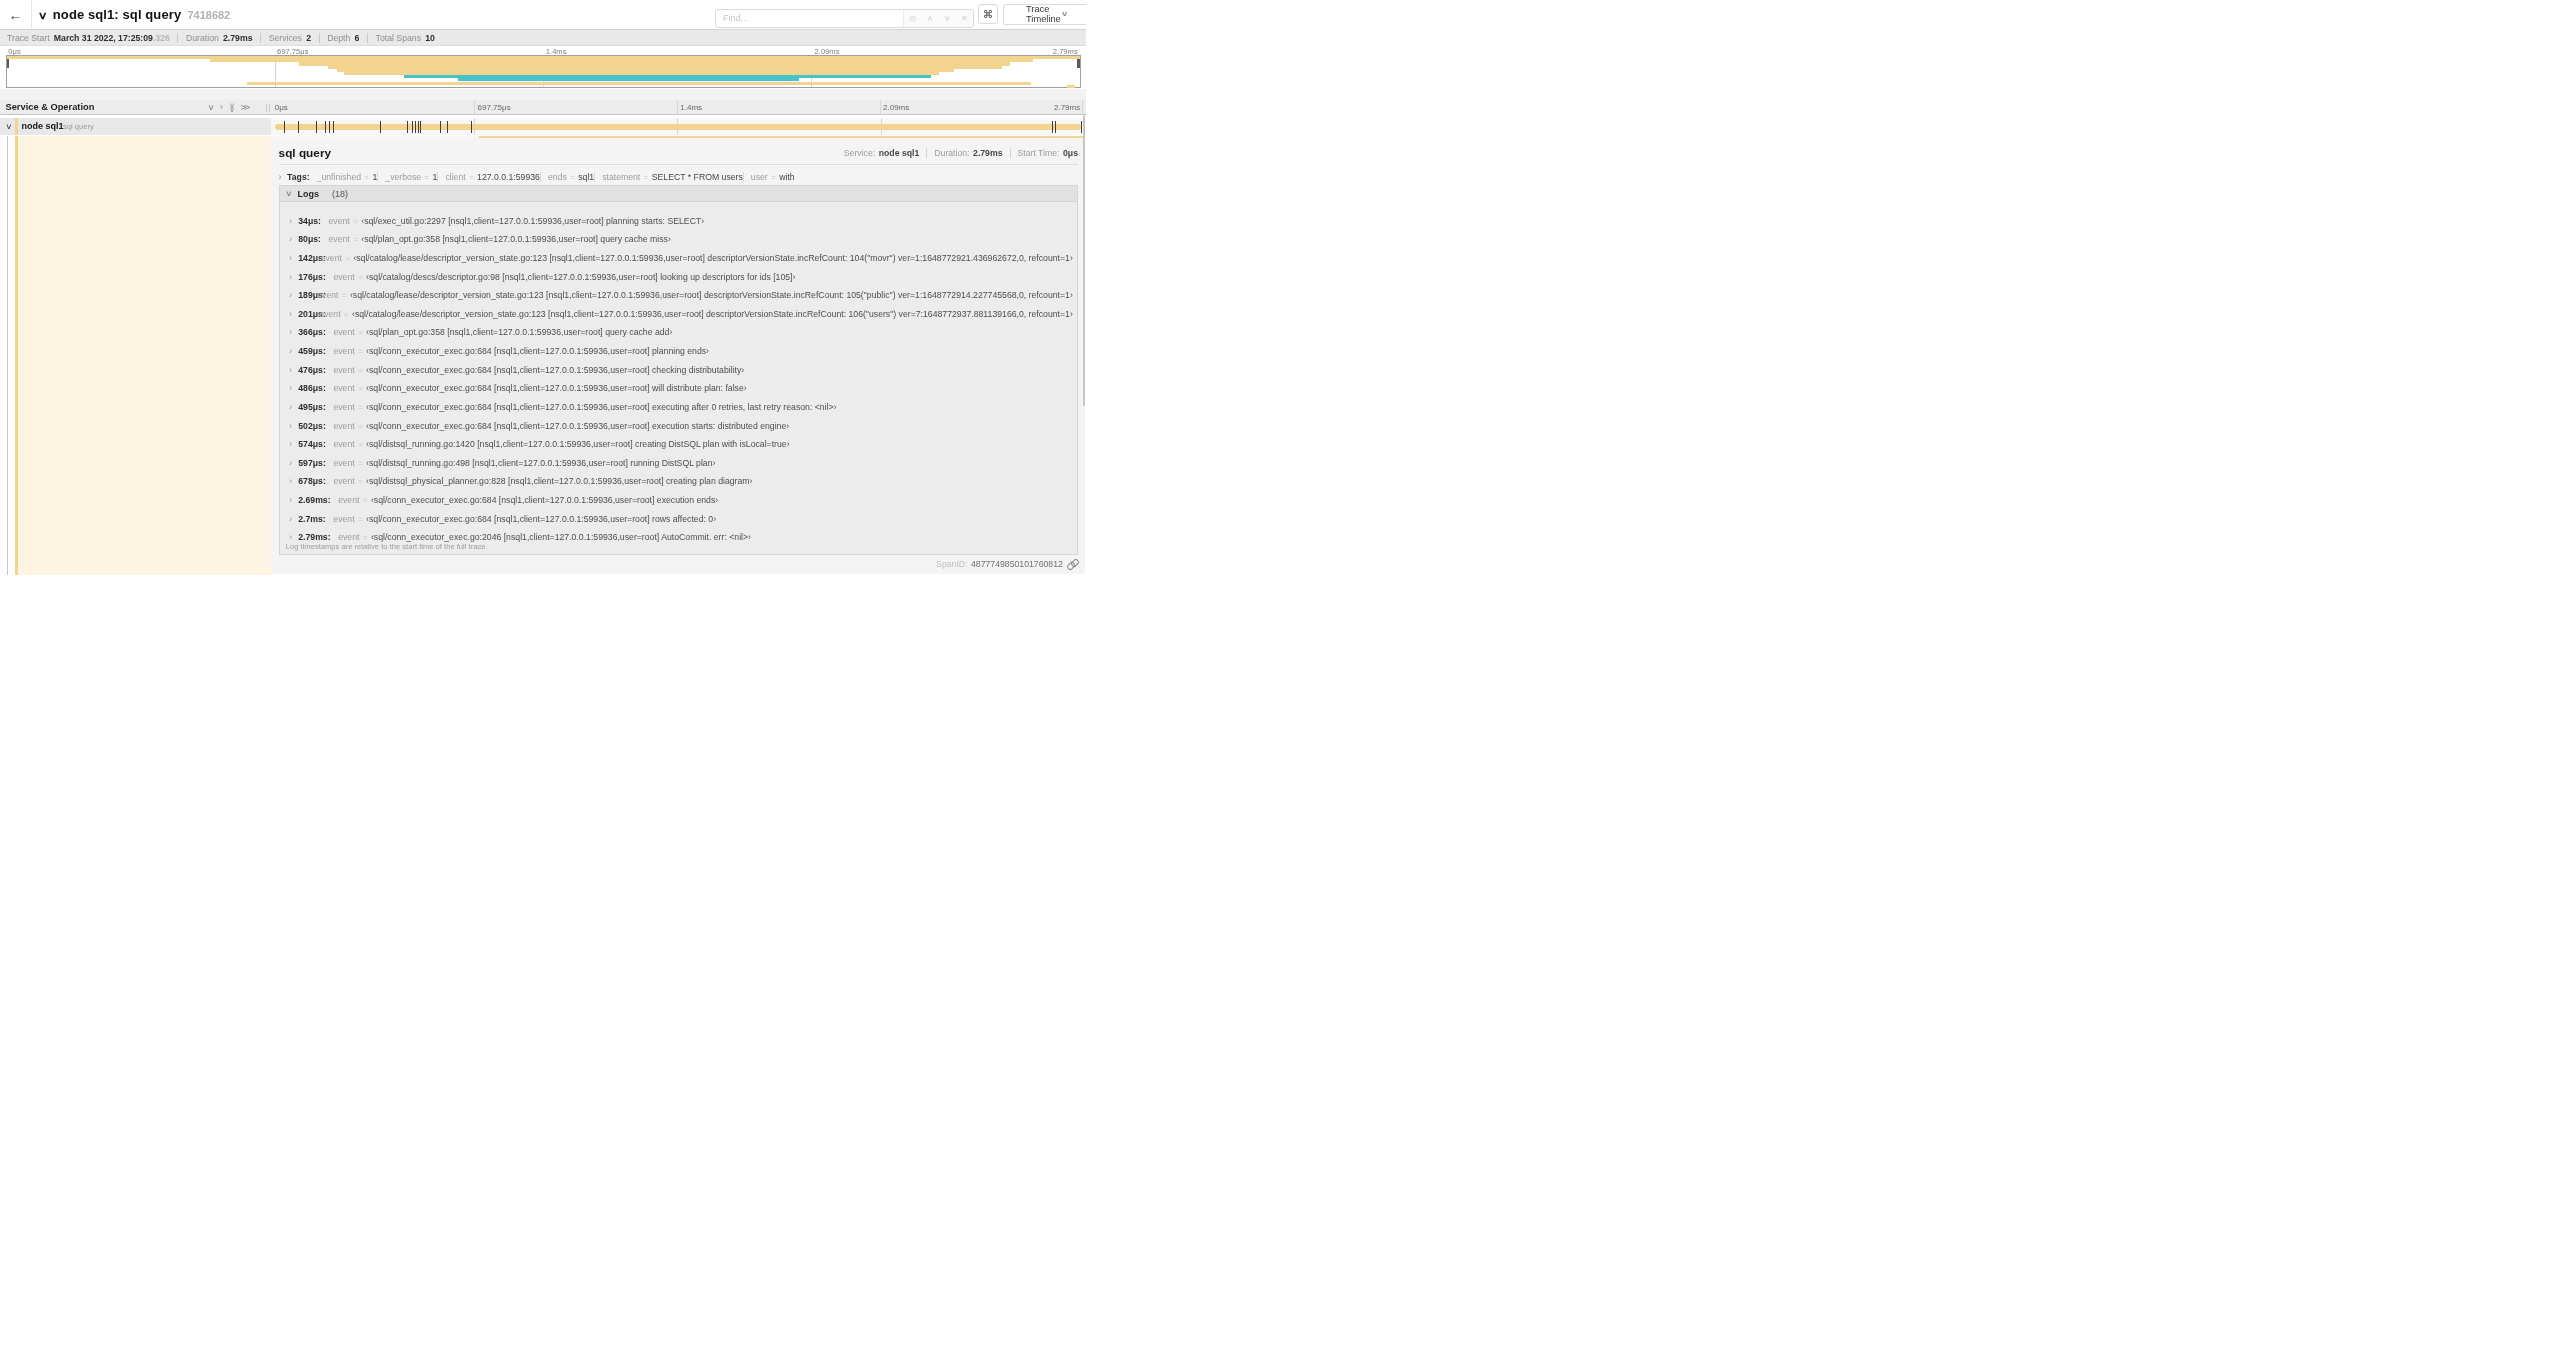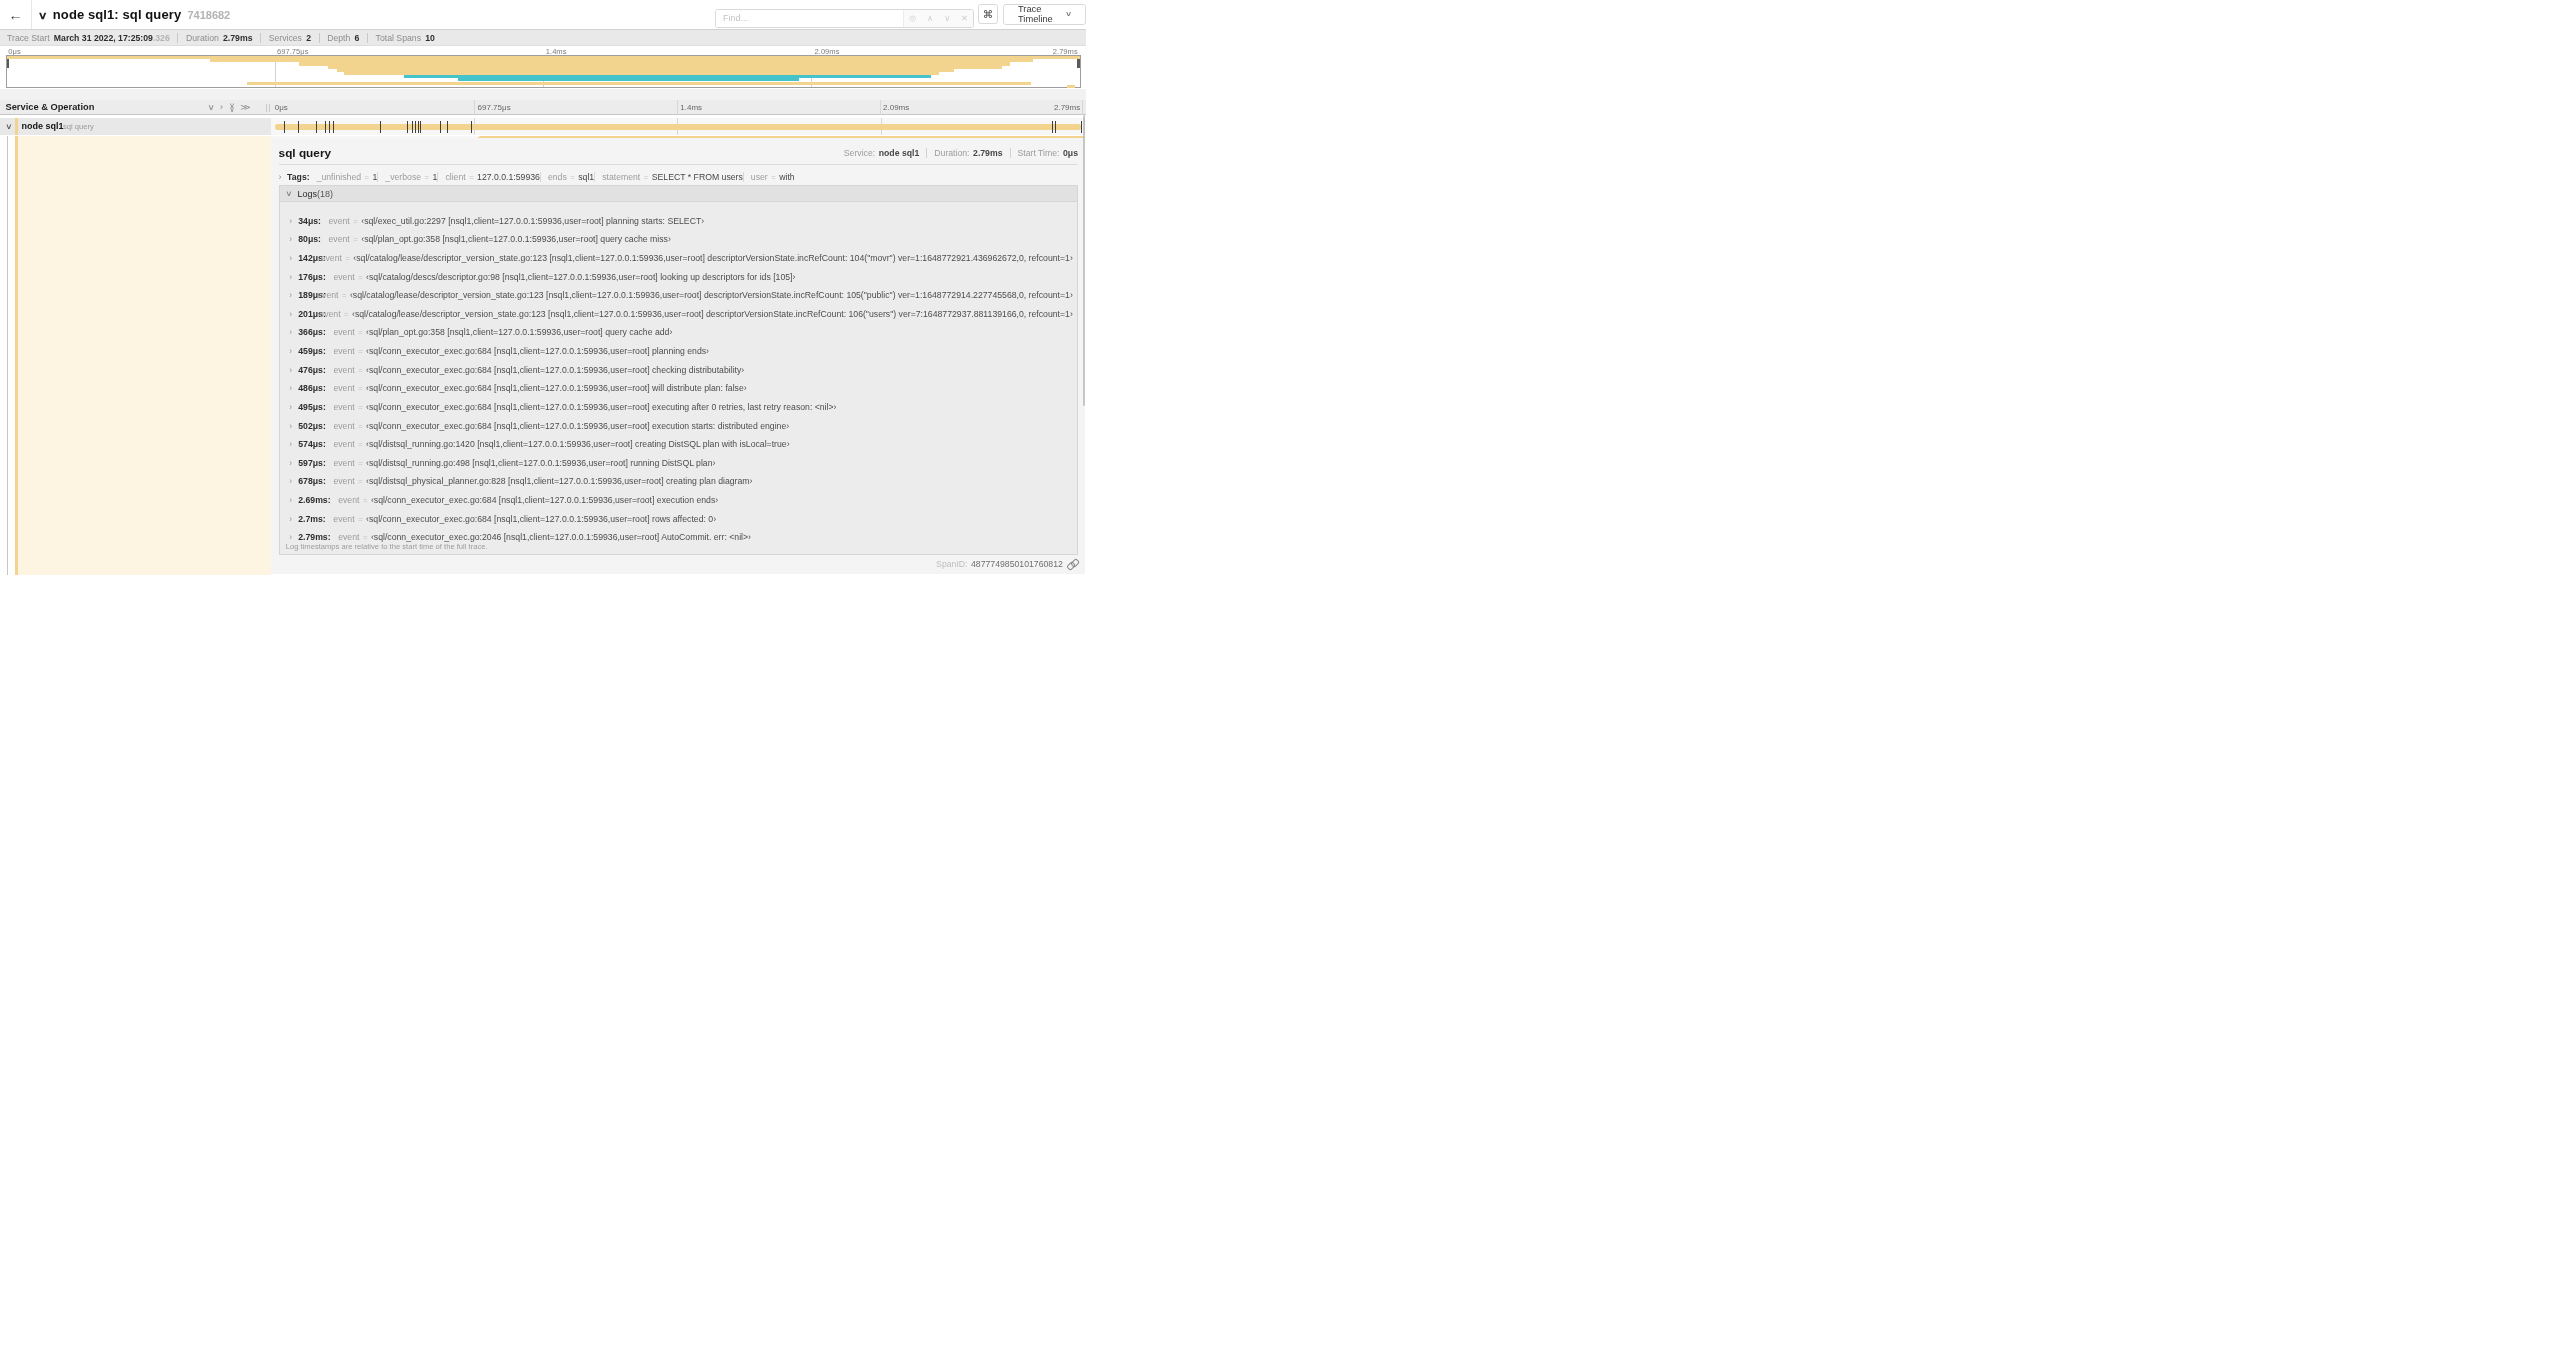--- a/index.html
+++ b/index.html
@@ -14,21 +14,21 @@
   .title-wrap { position:absolute; left:39px; top:0; height:29px; display:flex; align-items:center; gap:6.2px; }
   .title-chevron { font-size:10.4px; font-weight:bold; color:#1f1f1f; transform:scaleX(1.3); cursor:pointer; }
   .trace-title { font-size:13px; font-weight:bold; color:#121212; letter-spacing:0.1px; }
   .trace-id { font-size:11px; color:#b3b3b3; font-weight:bold; }
   .find-group { position:absolute; left:715px; top:9px; height:18.7px; display:flex; border:0.7px solid #d9d9d9; border-radius:2.8px; background:#fff; overflow:hidden; }
   .find-input { width:187px; height:100%; border:none; outline:none; padding:0 7px; font-size:9px; color:#444; background:#fff; font-family:"Liberation Sans",sans-serif; }
   .find-input::placeholder { color:#c4c4c4; }
   .find-icons { display:flex; align-items:center; background:#fafafa; border-left:0.7px solid #ececec; }
   .find-ic { width:17.3px; text-align:center; color:#cfcfcf; font-size:8.3px; cursor:pointer; user-select:none; }
   .kbd-btn { position:absolute; left:978px; top:4.2px; width:20px; height:20px; border:0.7px solid #d9d9d9; border-radius:2.8px; background:#fff; display:flex; align-items:center; justify-content:center; font-size:10.4px; color:#3a3a3a; cursor:pointer; }
-  .view-btn { position:absolute; left:1003px; top:3.5px; height:21.5px; padding:0 14px; border:0.7px solid #d9d9d9; border-radius:2.8px; background:#fff; display:flex; align-items:center; gap:1px; font-size:9.3px; color:#383838; cursor:pointer; }
+  .view-btn { position:absolute; left:1003px; top:3.5px; height:21.5px; padding:0 22px; border:0.7px solid #d9d9d9; border-radius:2.8px; background:#fff; display:flex; align-items:center; gap:1px; font-size:9.3px; color:#383838; cursor:pointer; }
   .view-caret { font-size:7px; color:#6a6a6a; transform:scaleX(1.4); }
 
   
   .summary-bar { position:absolute; left:0; top:29px; width:100%; height:17.3px; background:#e9e9e9; border-top:0.7px solid #d2d2d2; border-bottom:0.7px solid #dedede; display:flex; align-items:center; padding-left:7px; font-size:8.7px; }
   .sum-item { display:flex; align-items:center; }
   .sum-item + .sum-item { border-left:0.7px solid #c9c9c9; margin-left:7.6px; padding-left:7.6px; }
   .sum-label { color:#8d8d8d; margin-right:4.2px; }
   .sum-value { color:#2e2e2e; font-weight:bold; }
   .sum-suffix { color:#b4b4b4; font-weight:bold; }
 
@@ -85,21 +85,21 @@
   .tag-item { display:flex; align-items:center; }
   .tag-item + .tag-item { border-left:0.7px solid #d8d8d8; padding-left:7px; }
   .tag-key { color:#9b9b9b; }
   .tag-eq { color:#c3c3c3; font-size:7.6px; margin:0 3.5px; }
   .tag-val { color:#474747; }
 
   
   .logs-box { position:absolute; left:7.6px; right:7px; top:47px; height:370px; border:0.7px solid #d5d5d5; background:#ececec; }
   .logs-head { height:16px; background:#e1e1e1; border-bottom:0.7px solid #d5d5d5; display:flex; align-items:center; padding-left:6.2px; cursor:pointer; }
   .logs-chevron { color:#7e7e7e; font-size:7.6px; transform:scaleX(1.3); margin-right:6.2px; }
-  .logs-title { font-size:9px; font-weight:normal; color:#2b2b2b; margin-right:0; }
+  .logs-title { font-size:9px; font-weight:bold; color:#2b2b2b; margin-right:13px; }
   .logs-count { font-size:9px; color:#555; }
   .log-rows { position:absolute; left:0; right:0; top:16px; }
   .log-row { position:absolute; left:9.7px; right:4.2px; height:18.7px; display:flex; align-items:center; white-space:nowrap; font-size:8.7px; cursor:pointer; }
   .log-chevron { color:#8f8f8f; font-size:8.3px; margin-right:6.2px; }
   .log-time { font-weight:bold; color:#2e2e2e; margin-right:7.6px; min-width:0; }
   .log-key { color:#9b9b9b; margin-right:3.5px;text-align:center; }
   .log-eq { color:#c3c3c3; font-size:7.6px; margin-right:3.5px; }
   .log-val { color:#4d4d4d; }
   .logs-note { position:absolute; left:6.2px; bottom:3.5px; font-size:7.6px; color:#9c9c9c; }
 

